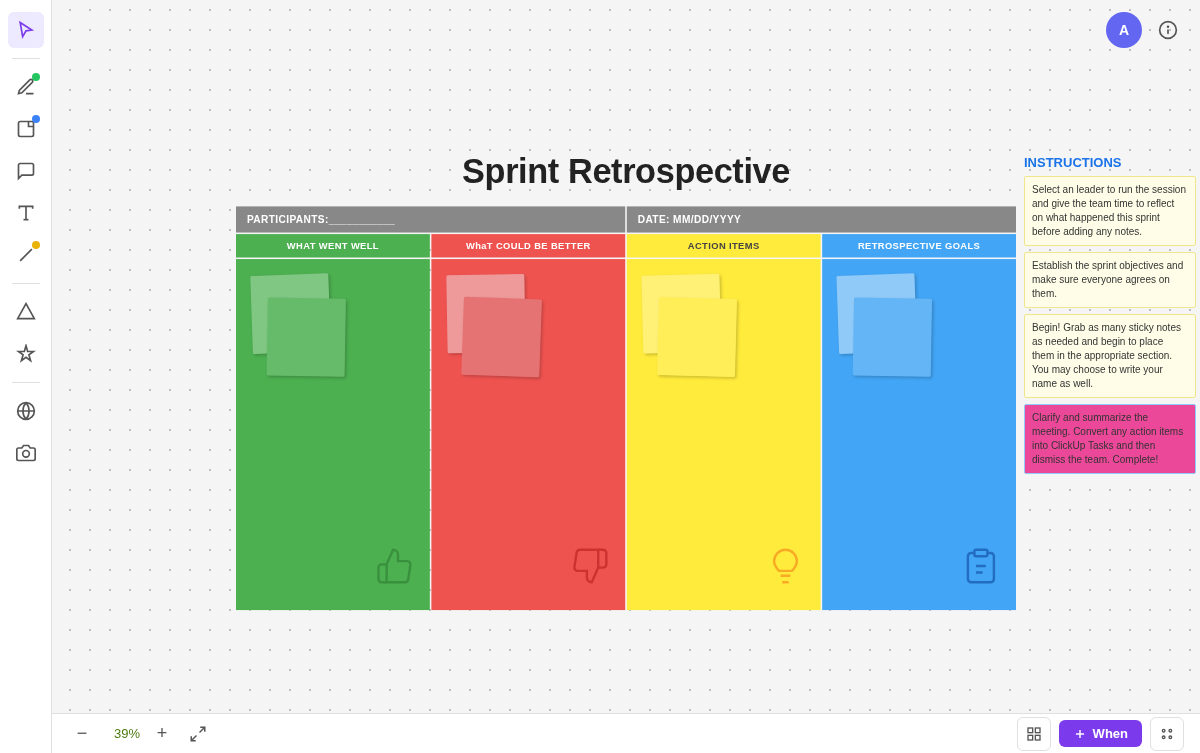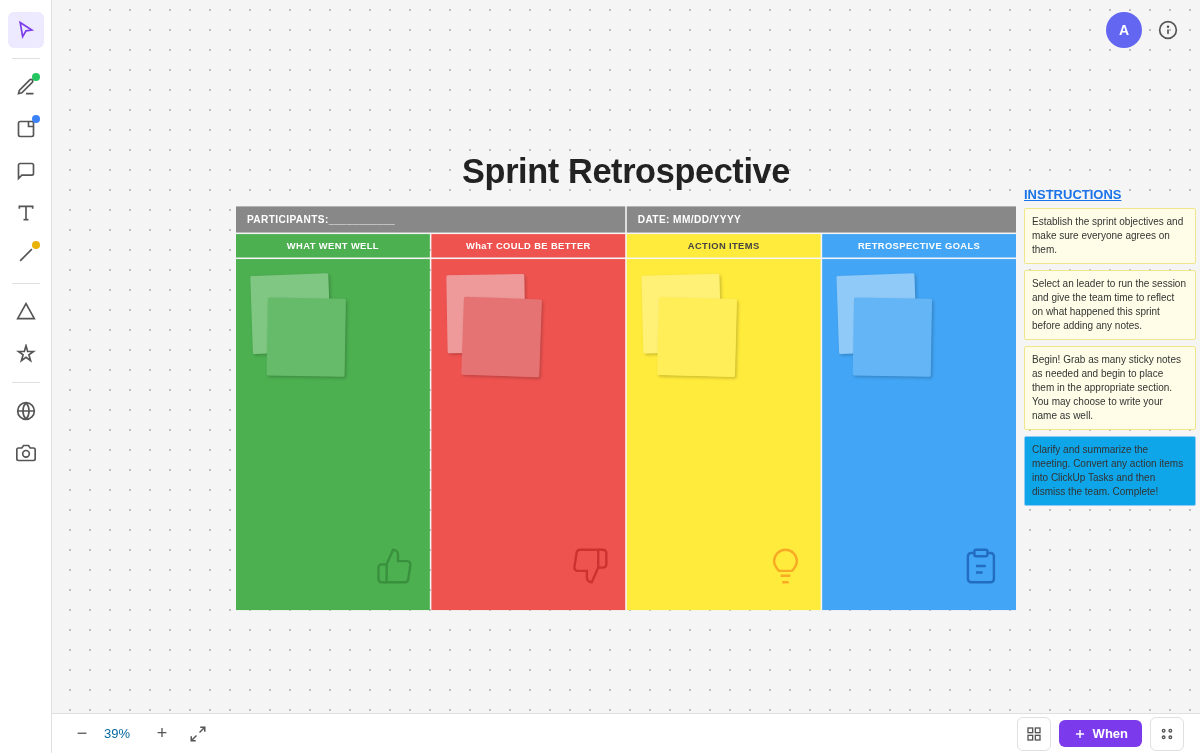--- a/index.html
+++ b/index.html
@@ -256,39 +256,37 @@
 
     .col-icon.green-icon { color: #2e7d32; }
     .col-icon.red-icon { color: #b71c1c; }
     .col-icon.yellow-icon { color: #f57f17; }
     .col-icon.blue-icon { color: #0d47a1; }
 
     .instructions-title {
       color: #1a73e8;
       font-weight: bold;
       font-size: 13px;
-      text-decoration: underline;
       margin-bottom: 6px;
       cursor: pointer;
-      margin-top: 32px;
     }
 
     .instruction-block {
       background: #fffde7;
       border: 1px solid #f0e68c;
       border-radius: 2px;
       padding: 6px 7px;
       margin-bottom: 6px;
       font-size: 10px;
       line-height: 1.4;
       color: #333;
     }
 
     .instruction-block.last {
-      background: #0ea5e9;
+      background: #ec4899;
       border-color: #90caf9;
     }
 
     
     .bottom-bar {
       position: absolute;
       left: 52px;
       bottom: 0;
       right: 0;
       height: 40px;
@@ -310,23 +308,23 @@
       display: flex;
       align-items: center;
       justify-content: center;
       font-size: 18px;
       color: #555;
       border-radius: 4px;
     }
 
     .zoom-level {
       font-size: 13px;
-      color: #0369a1;
+      color: #4d7c0f;
       min-width: 36px;
-      text-align: left;
+      text-align: right;
     }
 
     .fit-btn {
       width: 28px;
       height: 28px;
       border: none;
       background: transparent;
       cursor: pointer;
       display: flex;
       align-items: center;
@@ -551,22 +549,22 @@
                 <line x1="9" y1="16" x2="13" y2="16"></line>
             </svg>
           </div>
         </div>
       </div>
     </div>
   </div>
 
   <div class="instructions-overlay">
     <div class="instructions-title">INSTRUCTIONS</div>
+    <div class="instruction-block">Select an leader to run the session and give the team time to reflect on what happened this sprint before adding any notes.</div>
     <div class="instruction-block">Establish the sprint objectives and make sure everyone agrees on them.</div>
-    <div class="instruction-block">Select an leader to run the session and give the team time to reflect on what happened this sprint before adding any notes.</div>
     <div class="instruction-block">Begin! Grab as many sticky notes as needed and begin to place them in the appropriate section. You may choose to write your name as well.</div>
     <div class="instruction-block last">Clarify and summarize the meeting. Convert any action items into ClickUp Tasks and then dismiss the team. Complete!</div>
   </div>
 
 </div>
 
 <div class="bottom-bar">
   <button class="zoom-btn">−</button>
   <span class="zoom-level">39%</span>
   <button class="zoom-btn">+</button>

